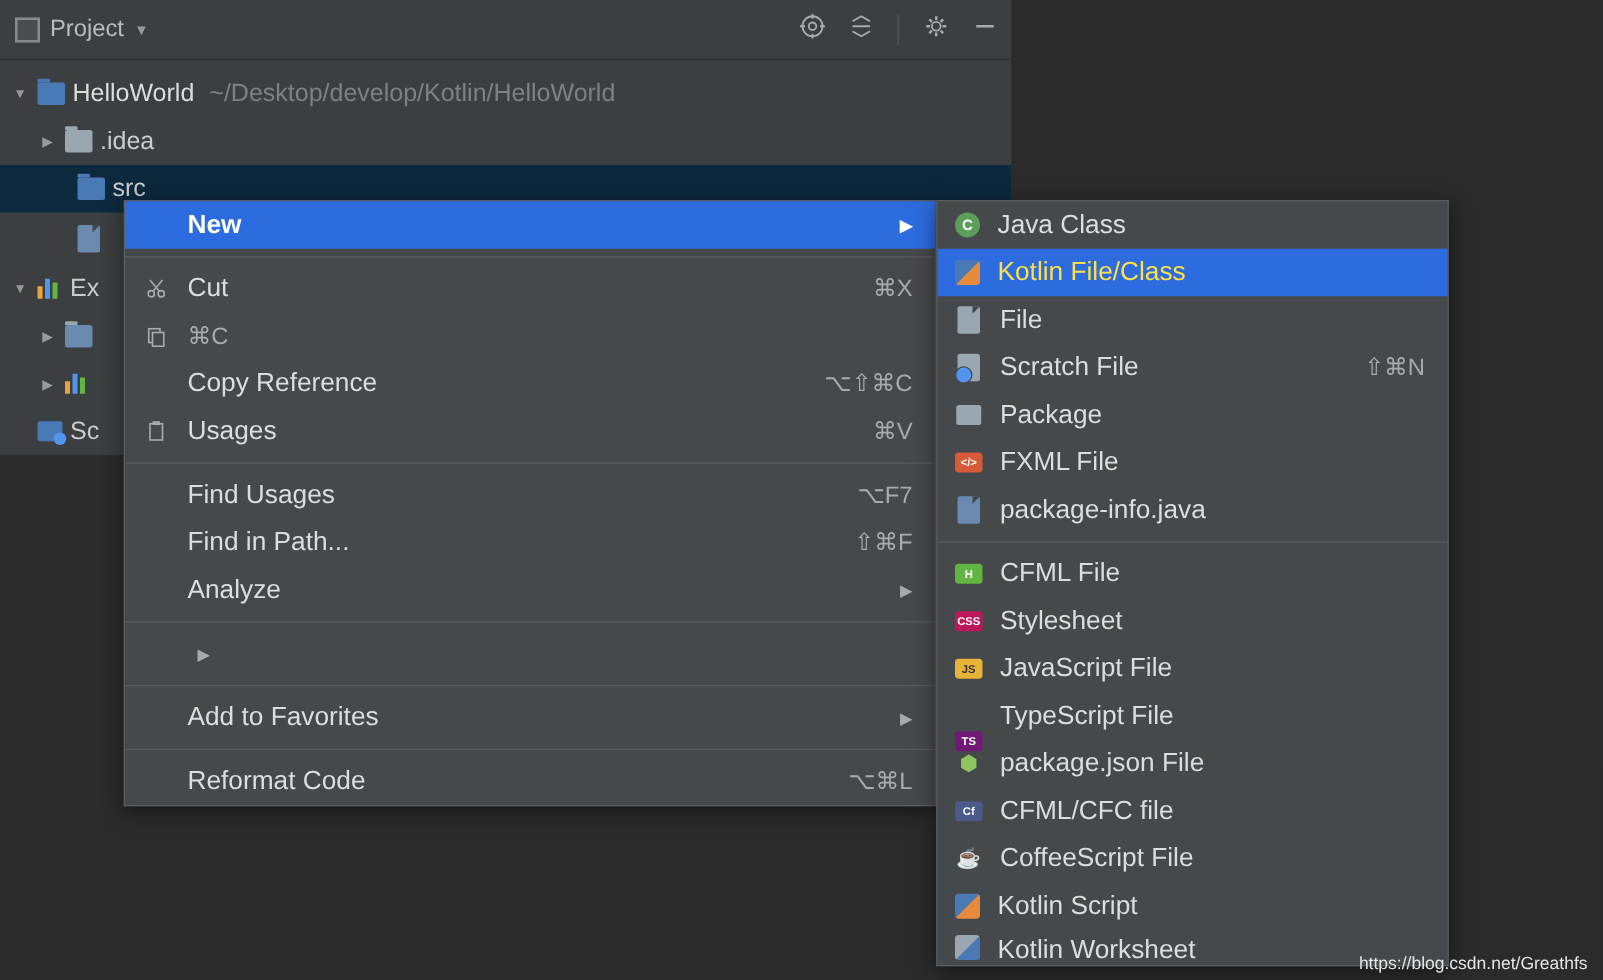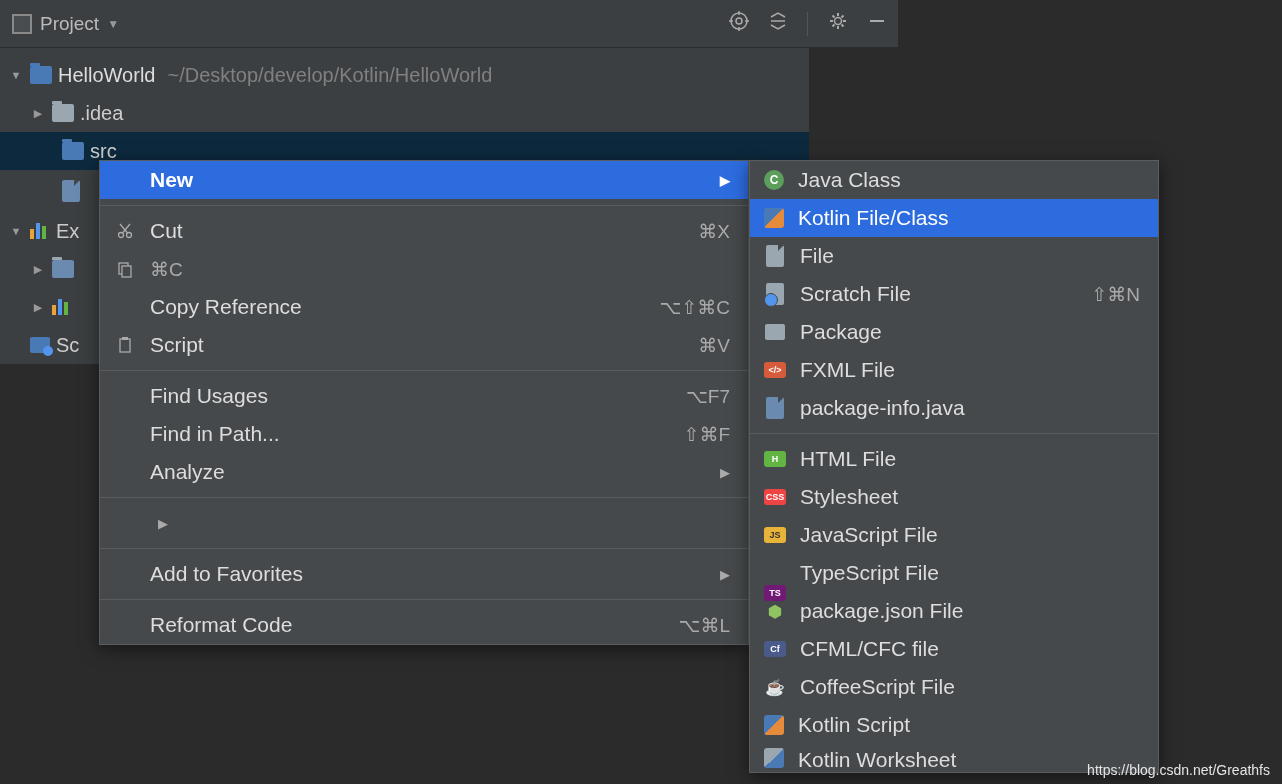--- a/index.html
+++ b/index.html
@@ -13,21 +13,21 @@
   overflow: hidden;
   position: relative;
 }
 .top-bar {
   height: 48px;
   background: #3c3f41;
   display: flex;
   align-items: center;
   padding: 0 12px;
   border-bottom: 1px solid #2b2b2b;
-  width: 898px;
+  width: 809px;
 }
 .project-label {
   display: flex;
   align-items: center;
   gap: 8px;
   color: #bbbbbb;
   font-size: 19px;
 }
 .project-icon {
   width: 20px;
@@ -122,31 +122,31 @@
 }
 .sub-item {
   display: flex;
   align-items: center;
   height: 38px;
   padding: 0 18px 0 14px;
   gap: 14px;
   font-size: 21px;
   color: #ddd;
 }
-.sub-item.highlighted { background: #2d6cdf; color:#ffffff;}
+.sub-item.highlighted { background: #2d6cdf; color:#fde047;}
 .sub-icon { width:22px; height:22px; display:flex; align-items:center; justify-content:center; font-size:12px; font-weight:bold; border-radius:3px;}
 .sub-shortcut { margin-left:auto; color:#aaa; font-size:19px;}
 .file-ic { background:#9aa7b0; width:18px; height:22px; border-radius:2px; position:relative;}
 .file-ic::after{content:''; position:absolute; top:0; right:0; border-left:6px solid #46494b; border-bottom:6px solid transparent;}
 .java-c { background:#5c9e5c; color:#fff; border-radius:50%; width:20px; height:20px;}
 .kotlin-ic { width:20px; height:20px; background: linear-gradient(135deg, #4a7ab5 50%, #e68a3c 50%);}
 .pkg-ic { background:#9aa7b0; width:20px; height:16px; border-radius:2px;}
 .badge-ic { width:22px; height:16px; border-radius:3px; display:flex; align-items:center; justify-content:center; font-size:9px; font-weight:bold; color:#fff;}
 .html-b{background:#62b543;}
-.css-b{background:#ef4444;}
+.css-b{background:#be185d;}
 .js-b{background:#e8b339; color:#333;}
 .ts-b{background:#701a75;margin-top:40px;}
 .cf-b{background:#4a5a8a;}
 .coffee-ic{color:#aaa; font-size:16px;}
 .fxml-b{background:#d75a3a;}
 .json-ic{color:#90c460; font-size:16px;}
 
 .watermark {
   position:absolute;
   bottom:6px; right:12px;
@@ -281,21 +281,21 @@
     <span class="menu-label">Copy Reference</span>
     <span class="menu-shortcut">⌥⇧⌘C</span>
   </div>
   <div class="menu-item">
     <span class="menu-icon-slot">
       <svg width="18" height="18" viewBox="0 0 18 18">
           <rect x="4" y="3" width="10" height="13" fill="none" stroke="#aaa" stroke-width="1.3"></rect>
           <rect x="6" y="1" width="6" height="3" fill="#aaa"></rect>
         </svg>
     </span>
-    <span class="menu-label">Script</span>
+    <span class="menu-label">Usages</span>
     <span class="menu-shortcut">⌘V</span>
   </div>
   <div class="menu-separator"></div>
   <div class="menu-item">
     <span class="menu-icon-slot"></span>
     <span class="menu-label">Find Usages</span>
     <span class="menu-shortcut">⌥F7</span>
   </div>
   <div class="menu-item">
     <span class="menu-icon-slot"></span>
@@ -364,21 +364,21 @@
     <span class="sub-icon">
         <span class="file-ic" style="background:#6a8ab0"></span>
       </span>
     <span>package-info.java</span>
   </div>
   <div class="menu-separator"></div>
   <div class="sub-item">
     <span class="sub-icon">
         <span class="badge-ic html-b">H</span>
       </span>
-    <span>HTML File</span>
+    <span>CFML File</span>
   </div>
   <div class="sub-item">
     <span class="sub-icon">
         <span class="badge-ic css-b">CSS</span>
       </span>
     <span>Stylesheet</span>
   </div>
   <div class="sub-item">
     <span class="sub-icon">
         <span class="badge-ic js-b">JS</span>

